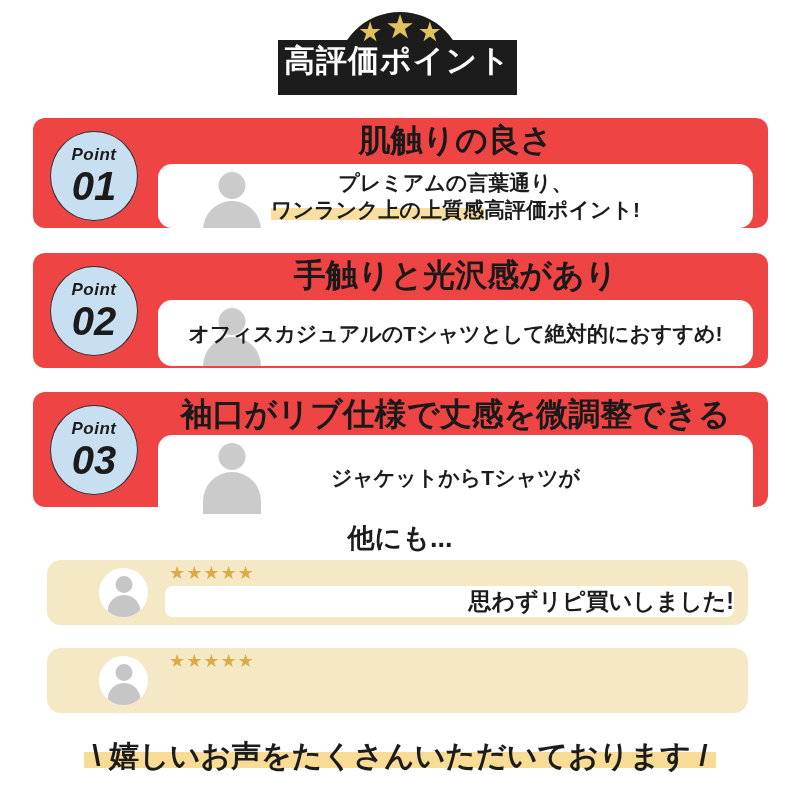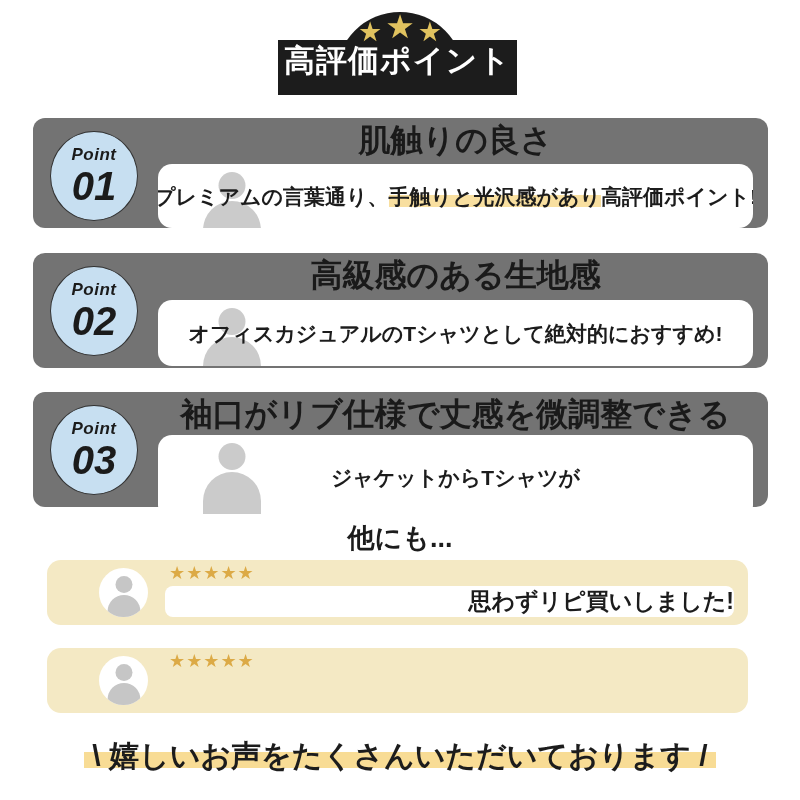--- a/index.html
+++ b/index.html
@@ -14,42 +14,42 @@
         border-radius:64px 64px 0 0;}
   .header-stars{left:0;top:10px;width:100%;display:flex;justify-content:center;
         align-items:flex-start;gap:3px;color:#e0c25f;z-index:2;line-height:1;}
   .header-stars .st{font-size:27px;margin-top:9px;}
   .header-stars .st.mid{font-size:33px;margin-top:0;}
   .banner{left:278px;top:40px;width:239px;height:55px;background:#1c1c1c;z-index:1;
         display:flex;align-items:flex-start;justify-content:center;
         color:#ffffff;font-size:31px;font-weight:700;letter-spacing:1px;white-space:nowrap;}
 
   
-  .point-section{left:33px;width:735px;background:#737373;border-radius:12px;}
+  .point-section{left:33px;width:735px;background:#ef4444;border-radius:12px;}
   .s1{top:118px;height:110px;}
   .s2{top:253px;height:115px;}
   .s3{top:392px;height:115px;}
   .point-badge{position:absolute;left:17px;top:13px;width:88px;height:90px;
         background:#c7dff1;border:1px solid #333333;border-radius:50%;
         display:flex;flex-direction:column;align-items:center;justify-content:center;
         font-style:italic;color:#1b1b1b;box-sizing:border-box;}
   .point-badge .lbl{font-size:17px;font-weight:600;letter-spacing:.5px;line-height:1;}
   .point-badge .num{font-size:40px;font-weight:700;line-height:1;margin-top:3px;}
   .point-title{position:absolute;left:125px;top:5px;width:595px;text-align:center;
         font-size:32px;font-weight:700;color:#1a1a1a;white-space:nowrap;line-height:1.1;}
   .speech{position:absolute;left:125px;top:46px;width:595px;height:64px;
         background:#ffffff;border-radius:14px;overflow:hidden;}
   .s2 .speech{height:66px;top:47px;}
   .s3 .speech{height:84px;top:43px;}
   .person{position:absolute;left:32px;top:0;width:84px;height:100%;}
   .person .head{position:absolute;top:8px;left:50%;transform:translateX(-50%);
         width:27px;height:27px;border-radius:50%;background:#cbcbcb;}
   .person .torso{position:absolute;top:37px;left:50%;transform:translateX(-50%);
         width:58px;height:42px;background:#cbcbcb;border-radius:29px 29px 0 0;}
-  .lines{position:absolute;inset:0;display:flex;
+  .lines{position:absolute;inset:0;display:flex;flex-direction:column;
         justify-content:center;align-items:center;font-size:21px;font-weight:600;
         line-height:27px;white-space:nowrap;}
   .hl{background:linear-gradient(to bottom,transparent 42%,#f8dfa0 42%,#f8dfa0 97%,transparent 97%);}
 
   
   .more{top:520px;left:0;width:100%;text-align:center;font-size:27px;font-weight:700;}
   .review{left:47px;width:701px;height:65px;background:#f4e9c4;border-radius:14px;}
   .r1{top:560px;}
   .r2{top:648px;}
   .avatar{position:absolute;left:52px;top:8px;width:49px;height:49px;background:#ffffff;
@@ -91,31 +91,31 @@
       <span class="num">01</span>
     </div>
     <div class="point-title">肌触りの良さ</div>
     <div class="speech">
       <div class="person">
         <div class="head"></div>
         <div class="torso"></div>
       </div>
       <div class="lines">
         <div><span>プレミアムの言葉通り、</span><span class="hl"></span><span></span></div>
-        <div><span></span><span class="hl">手触りと光沢感があり</span><span>高評価ポイント!</span></div>
+        <div><span></span><span class="hl">ワンランク上の上質感</span><span>高評価ポイント!</span></div>
       </div>
     </div>
   </div>
 
   <div class="abs point-section s2">
     <div class="point-badge">
       <span class="lbl">Point</span>
       <span class="num">02</span>
     </div>
-    <div class="point-title">高級感のある生地感</div>
+    <div class="point-title">手触りと光沢感があり</div>
     <div class="speech">
       <div class="person">
         <div class="head"></div>
         <div class="torso"></div>
       </div>
       <div class="lines">
         <div><span>オフィスカジュアルのTシャツとして絶対的におすすめ!</span><span class="hl"></span><span></span></div>
       </div>
     </div>
   </div>

